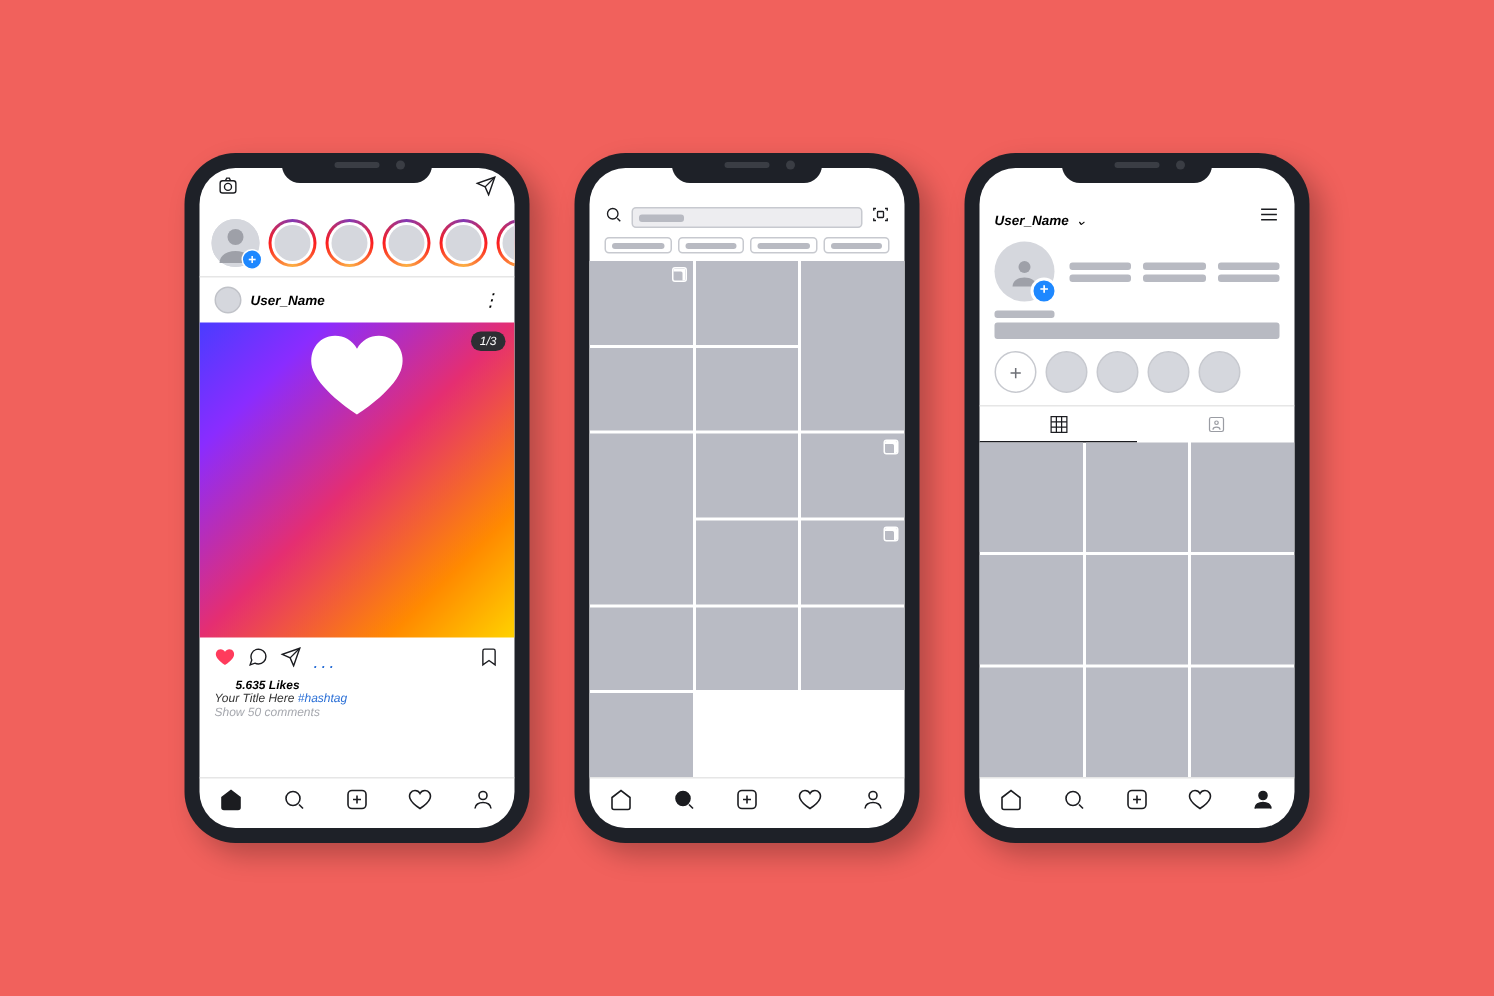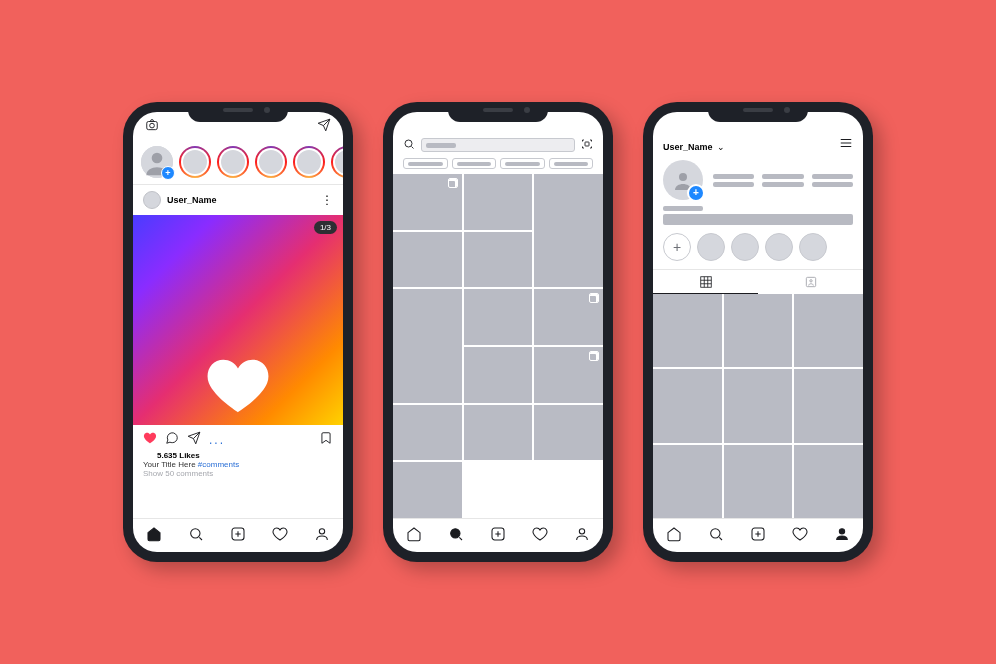--- a/index.html
+++ b/index.html
@@ -24,20 +24,21 @@
   }
   .screen {
     width: 100%;
     height: 100%;
     background: #fff;
     border-radius: 24px;
     overflow: hidden;
     display: flex;
     flex-direction: column;
     position: relative;
+    font-style: italic;
   }
   .notch {
     position: absolute;
     top: 0;
     left: 50%;
     transform: translateX(-50%);
     width: 100px;
     height: 20px;
     background: #1e2128;
     border-bottom-left-radius: 12px;
@@ -97,21 +98,21 @@
   .post-head .av{
     width:18px; height:18px; border-radius:50%;
     background:#d5d7dd; border:1px solid #c0c2c8;
   }
   .post-head .uname{ font-size:9px; font-weight:600; flex:1;}
   .post-head .dots{ font-size:12px;}
   .post-img{
     width:100%; aspect-ratio:1/1;
     background: linear-gradient(135deg,#4a3cff 0%, #8a2cff 20%, #e52e71 50%, #ff8a00 80%, #ffd200 100%);
     position:relative;
-    display:flex; align-items:flex-end; justify-content:center;
+    display:flex; align-items:flex-start; justify-content:center;
   }
   .post-img .big-heart svg{ width:70px; height:70px; fill:#fff;}
   .post-counter{
     position:absolute; top:6px; right:6px;
     background:#2e2e33; color:#fff;
     font-size:8px; padding:2px 6px; border-radius:8px;
   }
   .post-actions{
     display:flex; align-items:center; padding:6px 10px 2px; gap:8px;
   }
@@ -325,21 +326,21 @@
         <svg width="14" height="14" viewBox="0 0 24 24" fill="none" stroke="#1b1c20" stroke-width="1.6">
             <path d="M19 21l-7-5-7 5V5a2 2 0 012-2h10a2 2 0 012 2z"></path>
           </svg>
       </span>
     </div>
 
     <div class="caption">
       <div class="likes">5.635 Likes</div>
       <div>
         <span class="title">Your Title Here</span>
-        <span class="hash">#comments</span>
+        <span class="hash">#hashtag</span>
       </div>
       <div class="comments">Show 50 comments</div>
     </div>
 
     <div class="navbar">
       <span class="active"><svg viewBox="0 0 24 24">
             <path d="M3 10l9-7 9 7v10a2 2 0 01-2 2H5a2 2 0 01-2-2z"></path>
           </svg></span>
       <span><svg viewBox="0 0 24 24">
             <circle cx="11" cy="11" r="7"></circle>

